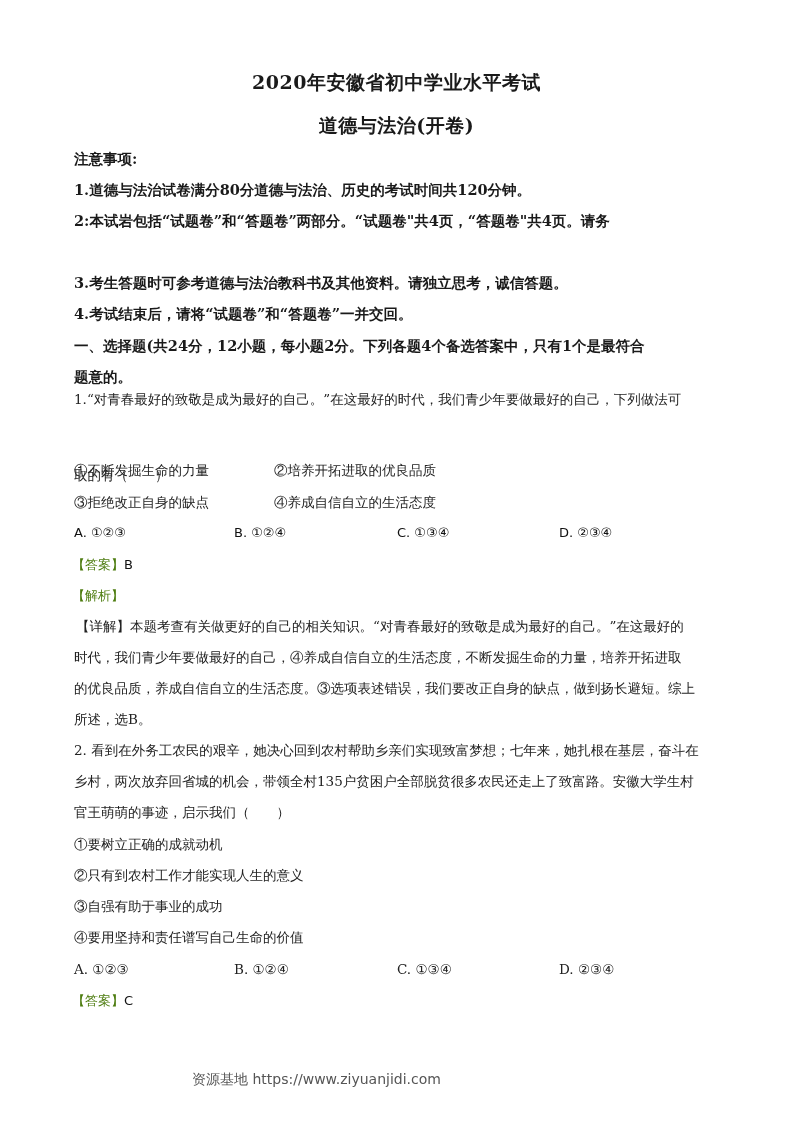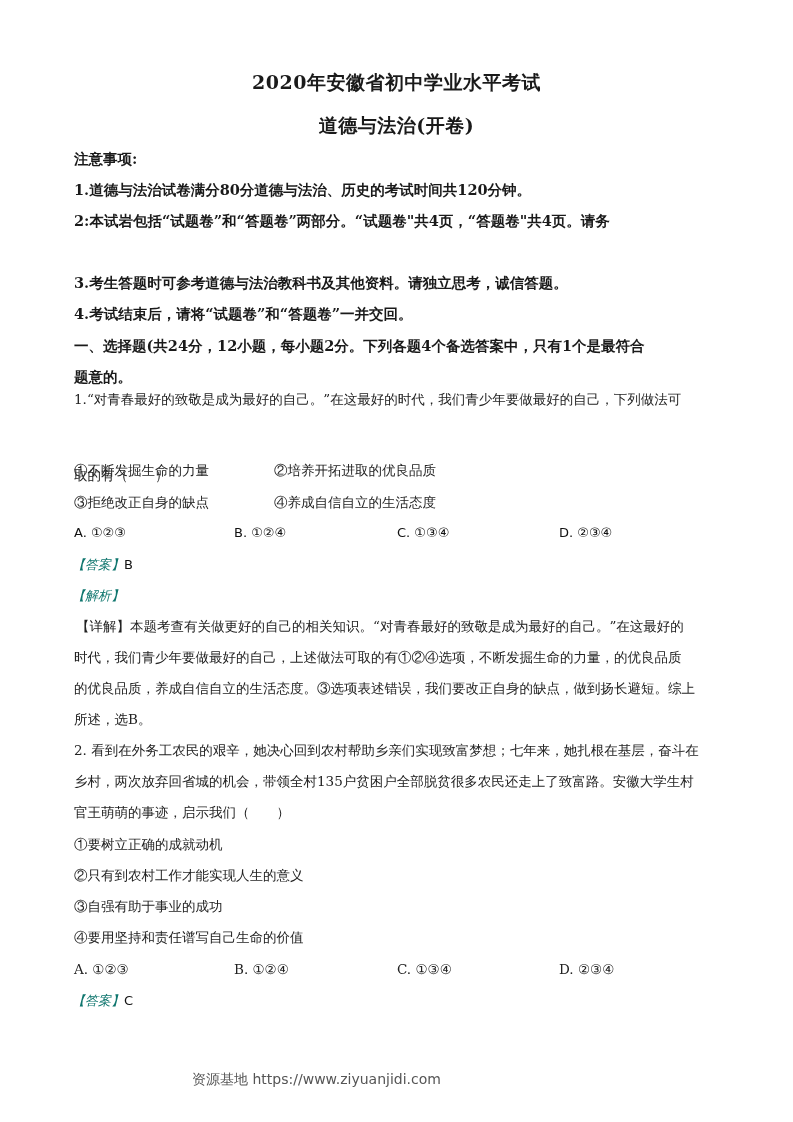--- a/index.html
+++ b/index.html
@@ -3,21 +3,21 @@
 <meta charset="utf-8">
 <style>
   html, body { margin: 0; padding: 0; background: #ffffff; }
   body { width: 793px; height: 1122px; position: relative; overflow: hidden;
          font-family: "DejaVu Serif", "Liberation Serif", serif; color: #1a1a1a; }
   .page { position: absolute; left: 0; top: 0; width: 793px; height: 1122px; }
   .title { position: absolute; left: 0; width: 793px; text-align: center; font-weight: bold; font-size: 19px; letter-spacing: 0.5px; }
   .line { position: absolute; left: 74px; font-size: 14px; white-space: nowrap; }
   .bold { font-weight: bold; font-size: 14.5px; }
   .light { font-size: 13.5px; color: #222; }
-  .label { color: #0f766e; font-family: "DejaVu Sans", "Liberation Sans", sans-serif; font-size: 13px; font-style: italic; }
+  .label { color: #4d7c0f; font-family: "DejaVu Sans", "Liberation Sans", sans-serif; font-size: 13px; }
   .ans { font-family: "DejaVu Sans", "Liberation Sans", sans-serif; font-size: 13px; color: #111; }
   .opt-row { position: absolute; left: 74px; width: 660px; font-size: 13px; }
   .opt-row span { position: absolute; top: 0; white-space: nowrap; }
   .footer { position: absolute; top: 1071px; left: 0; width: 633px; text-align: center;
             font-family: "DejaVu Sans", "Liberation Sans", sans-serif; font-size: 14px; color: #555; }
 </style>
 </head>
 <body>
 
 <div class="page">
@@ -51,21 +51,21 @@
   <div class="line" style="top:556px; left:72px;">
     <span class="label">【答案】</span><span class="ans">B</span>
   </div>
   <div class="line" style="top:587px; left:72px;">
     <span class="label">【解析】</span>
   </div>
 
   <div class="line light" style="top:618px; left:76px;">
     <span>【详解】</span><span>本题考查有关做更好的自己的相关知识。“对青春最好的致敬是成为最好的自己。”在这最好的</span>
   </div>
-  <div class="line light" style="top:649px;">时代，我们青少年要做最好的自己，上述做法可取的有①②④选项，不断发掘生命的力量，的优良品质</div>
+  <div class="line light" style="top:649px;">时代，我们青少年要做最好的自己，④养成自信自立的生活态度，不断发掘生命的力量，培养开拓进取</div>
   <div class="line light" style="top:680px;">的优良品质，养成自信自立的生活态度。③选项表述错误，我们要改正自身的缺点，做到扬长避短。综上</div>
   <div class="line light" style="top:711px;">所述，选B。</div>
 
   <div class="line light" style="top:742px;">2. 看到在外务工农民的艰辛，她决心回到农村帮助乡亲们实现致富梦想；七年来，她扎根在基层，奋斗在</div>
   <div class="line light" style="top:773px;">乡村，两次放弃回省城的机会，带领全村135户贫困户全部脱贫很多农民还走上了致富路。安徽大学生村</div>
   <div class="line light" style="top:804px;">官王萌萌的事迹，启示我们（　　）</div>
   <div class="line light" style="top:836px;">①要树立正确的成就动机</div>
   <div class="line light" style="top:867px;">②只有到农村工作才能实现人生的意义</div>
   <div class="line light" style="top:898px;">③自强有助于事业的成功</div>
   <div class="line light" style="top:929px;">④要用坚持和责任谱写自己生命的价值</div>

